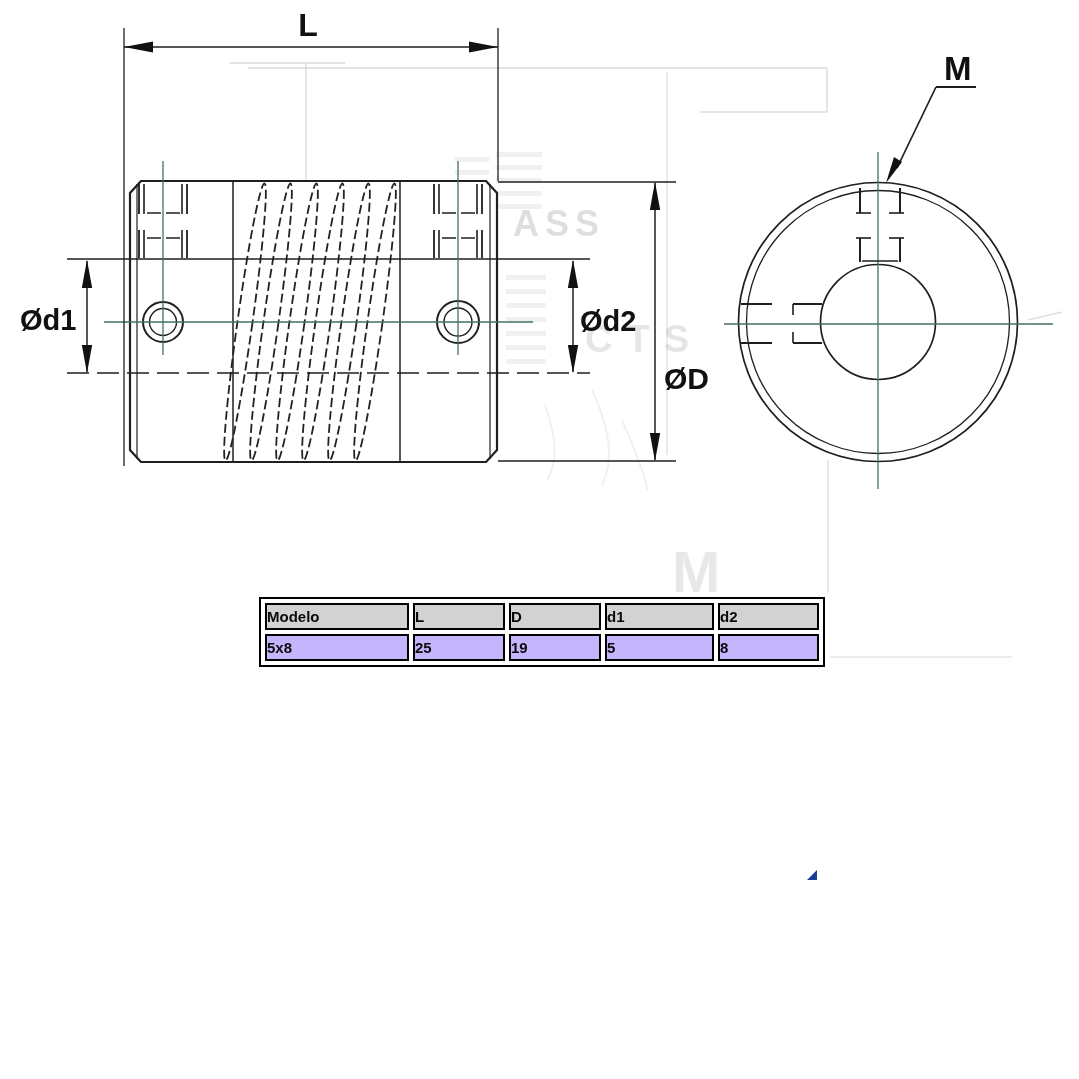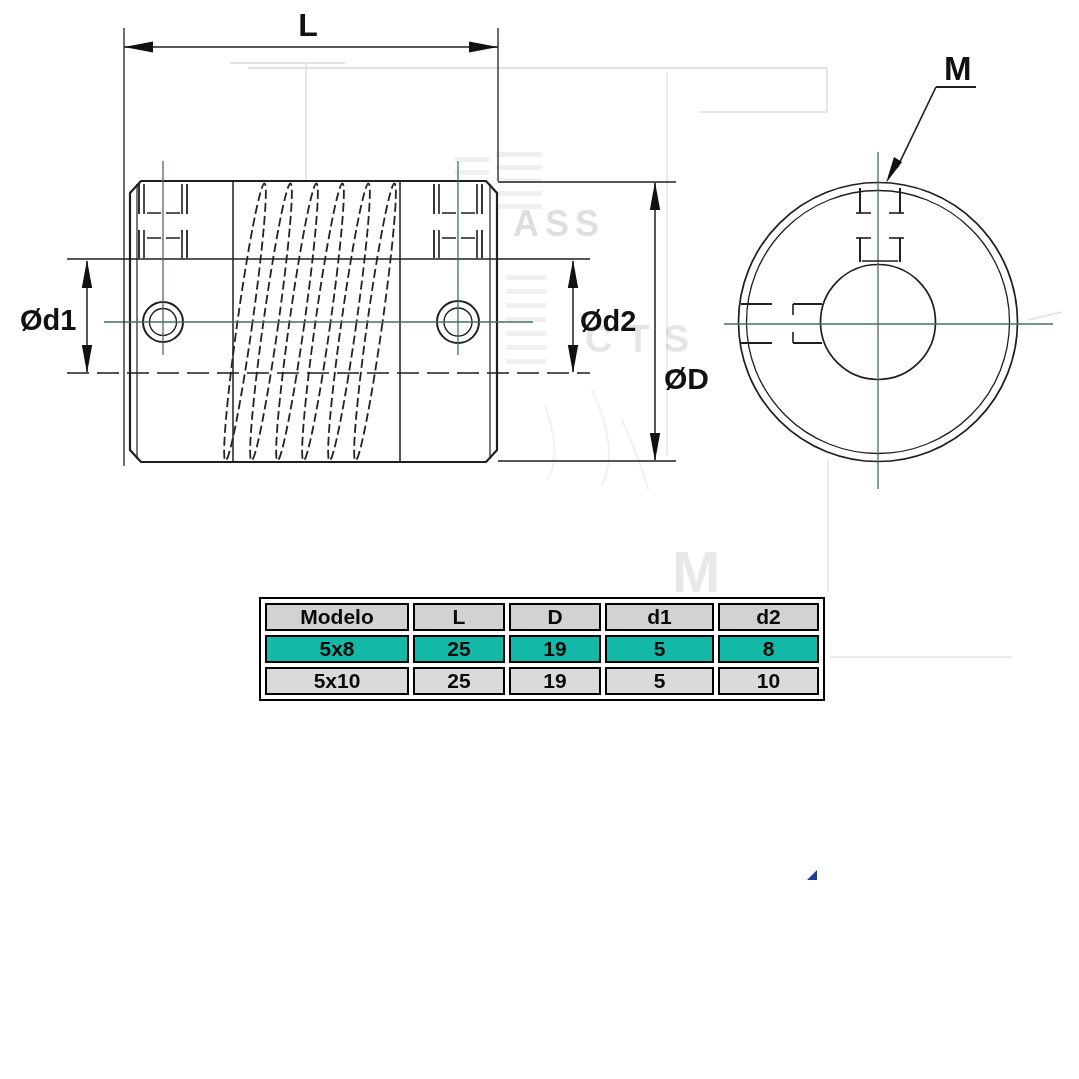--- a/index.html
+++ b/index.html
@@ -6,24 +6,24 @@
   #stage{position:relative;width:1079px;height:1079px;background:#ffffff;overflow:hidden;
          font-family:"Liberation Sans", sans-serif;}
   svg{position:absolute;left:0;top:0;}
   .dim-label{font-family:"Liberation Sans", sans-serif;font-weight:bold;fill:#111;}
   .wm-text{font-family:"Liberation Sans", sans-serif;font-weight:bold;}
   
   .table-wrap{position:absolute;left:259px;top:597px;}
   table.spec{border-collapse:separate;border-spacing:4px;border:2px solid #000;background:#fff;}
   table.spec th, table.spec td{
       box-sizing:border-box;border:2px solid #000;height:27px;padding:0;
-      text-align:center;vertical-align:middle;
-      font-family:"Liberation Sans", sans-serif;font-weight:bold;font-size:21px;color:#0a0a0a;}
+      text-align:left;vertical-align:middle;
+      font-family:"Liberation Sans", sans-serif;font-weight:bold;font-size:15px;color:#0a0a0a;}
   table.spec thead th{background:#d2d2d2;}
-  tr.row-dark td{background:#14b8a6;}
+  tr.row-dark td{background:#c4b5fd;}
   tr.row-light td{background:#dadada;}
   .corner-marker{position:absolute;left:548px;top:273px;width:0;height:0;
       border-left:10px solid transparent;border-bottom:10px solid #1d3c96;}
 </style>
 </head>
 <body>
 
 <div id="stage">
 
 <svg width="1079" height="1079" viewBox="0 0 1079 1079">
@@ -210,25 +210,18 @@
       </tr>
     </thead>
     <tbody>
       <tr class="row-dark">
         <td>5x8</td>
         <td>25</td>
         <td>19</td>
         <td>5</td>
         <td>8</td>
       </tr>
-      <tr class="row-light">
-        <td>5x10</td>
-        <td>25</td>
-        <td>19</td>
-        <td>5</td>
-        <td>10</td>
-      </tr>
     </tbody>
   </table>
   <div class="corner-marker"></div>
 </div>
 
 </div>
 
 </body></html>

